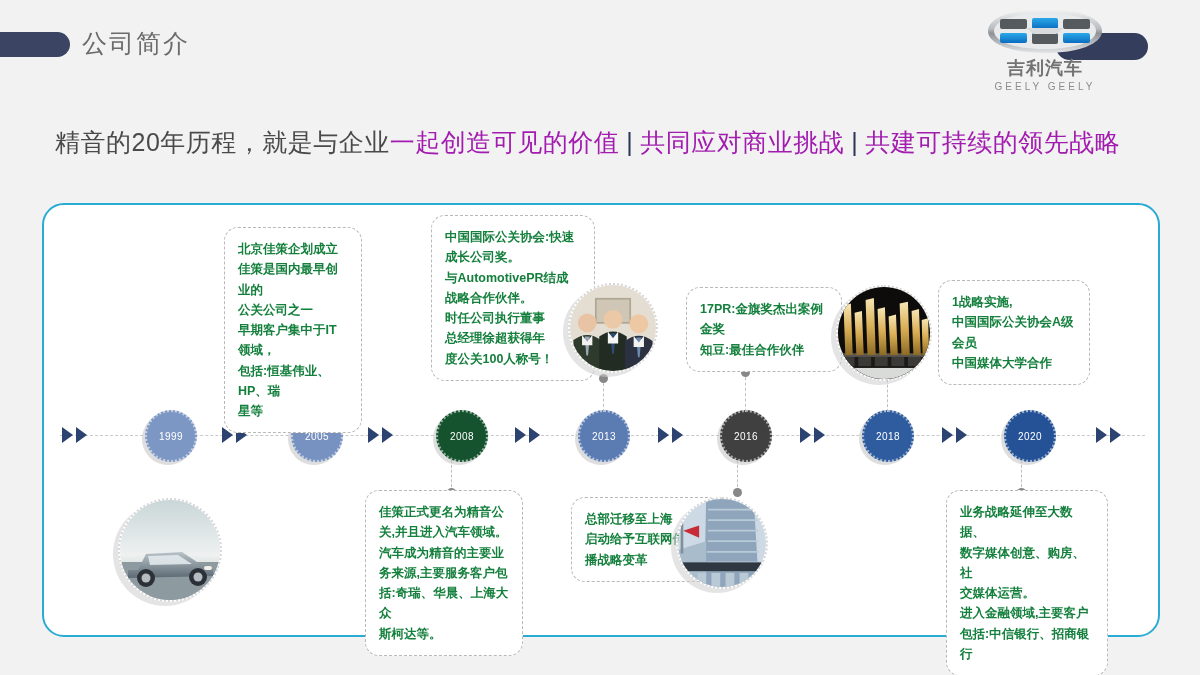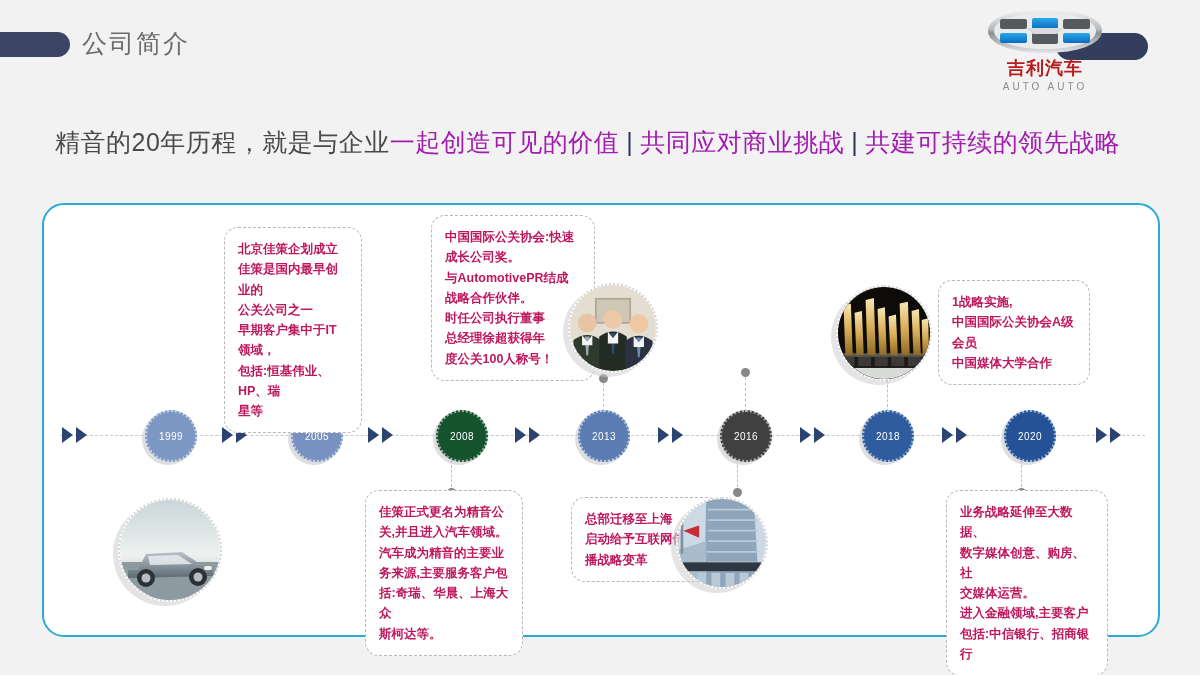--- a/index.html
+++ b/index.html
@@ -23,21 +23,21 @@
     background: #343e5c; border-radius: 14px;
   }
   .hdr-title {
     position: absolute; left: 82px; top: 27px;
     font-size: 25px; color: #6b6b6b; letter-spacing: 2px; font-weight: 400;
   }
 
   
   .logo { position: absolute; left: 975px; top: 8px; width: 140px; text-align: center; }
   .logo-emblem { width: 118px; height: 46px; margin: 0 auto; display:block; }
-  .logo-cn { font-size: 18px; color: #b91c1c; letter-spacing: 1px; margin-top: 2px; font-weight: 700;}
+  .logo-cn { font-size: 18px; color: #737373; letter-spacing: 1px; margin-top: 2px; font-weight: 700;}
   .logo-en { font-size: 10px; color: #8c8c8c; letter-spacing: 3px; margin-top: 1px; }
 
   
   .subtitle {
     position: absolute; left: 55px; top: 126px;
     font-size: 25px; color: #4a4a4a; white-space: nowrap; letter-spacing: 0.5px;
   }
   .subtitle .hl { color: #a21caf; }
   .subtitle .sep { color: #2c3558; margin: 0 7px; font-weight: 300; }
 
@@ -83,21 +83,21 @@
 
   
   .callout {
     position: absolute;
     border: 1.4px dashed #b8b8b8;
     border-radius: 14px;
     background: #ffffff;
     padding: 11px 13px;
     font-size: 12.5px;
     line-height: 1.62;
-    color: #be185d;
+    color: #15803d;
     font-weight: 700;
   }
 
   
   .photo {
     position: absolute; border-radius: 50%; overflow: hidden;
     border: 2px dotted #d6d6d6;
     box-shadow: -5px 4px 0 0 rgba(205,205,205,0.55);
   }
   .photo svg { display: block; width: 100%; height: 100%; }
@@ -129,21 +129,21 @@
       <path d="M59 5 C88 5 110 12 110 23 C110 34 88 41 59 41 C30 41 8 34 8 23 C8 12 30 5 59 5 Z" fill="#e8eaec"></path>
       <rect x="14" y="11" width="27" height="10" rx="2" fill="#555a5e"></rect>
       <rect x="46" y="10" width="26" height="11" rx="2" fill="url(#blu)"></rect>
       <rect x="77" y="11" width="27" height="10" rx="2" fill="#555a5e"></rect>
       <rect x="14" y="25" width="27" height="10" rx="2" fill="url(#blu)"></rect>
       <rect x="46" y="25" width="26" height="11" rx="2" fill="#555a5e"></rect>
       <rect x="77" y="25" width="27" height="10" rx="2" fill="url(#blu)"></rect>
       <path d="M40 20 L78 20 L70 26 L48 26 Z" fill="#d9dbdd"></path>
     </svg>
     <div class="logo-cn">吉利汽车</div>
-    <div class="logo-en">AUTO AUTO</div>
+    <div class="logo-en">GEELY GEELY</div>
   </div>
 
   <div class="subtitle">
     <span>精音的20年历程，就是与企业</span><span class="hl">一起创造可见的价值</span><span class="sep">|</span><span class="hl">共同应对商业挑战</span><span class="sep">|</span><span class="hl">共建可持续的领先战略</span>
   </div>
 
   <div class="card"></div>
 
   <div class="axis">
     <div class="axis-line"></div>
@@ -251,20 +251,25 @@
     <div>总经理徐超获得年</div>
     <div>度公关100人称号！</div>
   </div>
 
   <div class="callout" style="left:571px; top:497px; width:150px;">
     <div>总部迁移至上海</div>
     <div>启动给予互联网传</div>
     <div>播战略变革</div>
   </div>
 
+  <div class="callout" style="left:686px; top:287px; width:156px;">
+    <div>17PR:金旗奖杰出案例</div>
+    <div>金奖</div>
+    <div>知豆:最佳合作伙伴</div>
+  </div>
 
   <div class="callout" style="left:938px; top:280px; width:152px;">
     <div>1战略实施,</div>
     <div>中国国际公关协会A级</div>
     <div>会员</div>
     <div>中国媒体大学合作</div>
   </div>
 
   <div class="callout" style="left:946px; top:490px; width:162px;">
     <div>业务战略延伸至大数据、</div>

